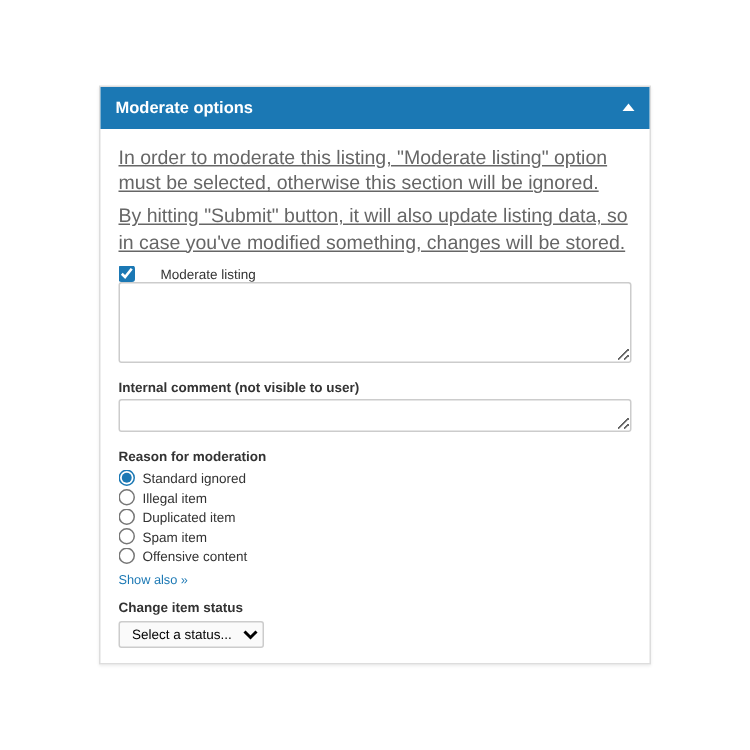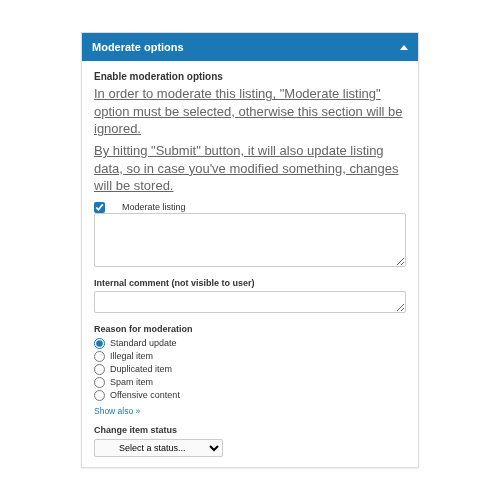--- a/index.html
+++ b/index.html
@@ -1,63 +1,62 @@
 <!DOCTYPE html>
 <html><head>
 <meta charset="utf-8">
 <style>
 * { box-sizing: border-box; margin: 0; padding: 0; font-family: Arial, Helvetica, sans-serif; }
 body { background: #fff; width: 500px; height: 500px; overflow: hidden; position: relative; display: flex; align-items: center; justify-content: center; }
-.panel { width: 338px; border: 1px solid #ddd; background: #fff; box-shadow: 0 1px 2px rgba(0,0,0,0.08); }
+.panel { width: 368px; border: 1px solid #ddd; background: #fff; box-shadow: 0 1px 2px rgba(0,0,0,0.08); }
 .panel-header { background: #1b78b4; color: #fff; padding: 8px 10px; display: flex; justify-content: space-between; align-items: center; }
 .panel-header h3 { font-size: 11px; font-weight: bold; }
 .panel-body { padding: 10px 12px; font-size: 9px; color: #333; }
 .title { font-weight: bold; font-size: 10px; margin-bottom: 3px; }
 .desc { color: #666; font-size: 13px; line-height: 1.35; margin-bottom: 4px; text-decoration: underline; }
 label.block { display: block; font-weight: bold; font-size: 9px; margin-top: 9px; margin-bottom: 3px; }
 textarea { width: 100%; border: 1px solid #ccc; border-radius: 2px; resize: both; font-size: 9px; padding: 3px; font-family: inherit; }
 .ta-large { height: 54px; }
 .ta-small { height: 22px; }
 .chk-row { display: flex; align-items: center; gap: 17px; margin-top: 7px; }
 .chk-row input, .radio-row input { width: 11px; height: 11px; accent-color: #1b78b4; }
 .chk-row span, .radio-row span { font-size: 9px; }
 .radio-group { margin-top: 2px; }
 .radio-row { display: flex; align-items: center; gap: 5px; padding: 1px 0; }
 .show-more { color: #1b78b4; font-size: 8.5px; margin-top: 4px; cursor: pointer; display: inline-block; }
-select { font-size: 9px; padding: 2px 20px; border: 1px solid #ccc; border-radius: 2px; background: #fafafa; margin-top: 1px; }
+select { font-size: 9px; padding: 2px 4px; border: 1px solid #ccc; border-radius: 2px; background: #fafafa; margin-top: 1px; }
 .collapse-icon { width: 0; height: 0; border-left: 4px solid transparent; border-right: 4px solid transparent; border-bottom: 5px solid #fff; }
 </style>
 </head>
 <body>
 
 <div class="panel">
   <div class="panel-header">
     <h3>Moderate options</h3>
     <div class="collapse-icon"></div>
   </div>
   <div class="panel-body">
-    <div class="title">Enable moderation options</div>
     <div class="desc">In order to moderate this listing, "Moderate listing" option must be selected, otherwise this section will be ignored.</div>
     <div class="desc">By hitting "Submit" button, it will also update listing data, so in case you've modified something, changes will be stored.</div>
 
     <label class="chk-row">
       <input type="checkbox" checked="" style="">
       <span>Moderate listing</span>
     </label>
 
     <textarea class="ta-large" style=""></textarea>
 
     <label class="block">Internal comment (not visible to user)</label>
     <textarea class="ta-small" style=""></textarea>
 
     <label class="block">Reason for moderation</label>
     <div class="radio-group">
       <label class="radio-row">
         <input type="radio" name="reason" checked="" style="">
-        <span>Standard update</span>
+        <span>Standard ignored</span>
       </label>
       <label class="radio-row">
         <input type="radio" name="reason" style="">
         <span>Illegal item</span>
       </label>
       <label class="radio-row">
         <input type="radio" name="reason" style="">
         <span>Duplicated item</span>
       </label>
       <label class="radio-row">

